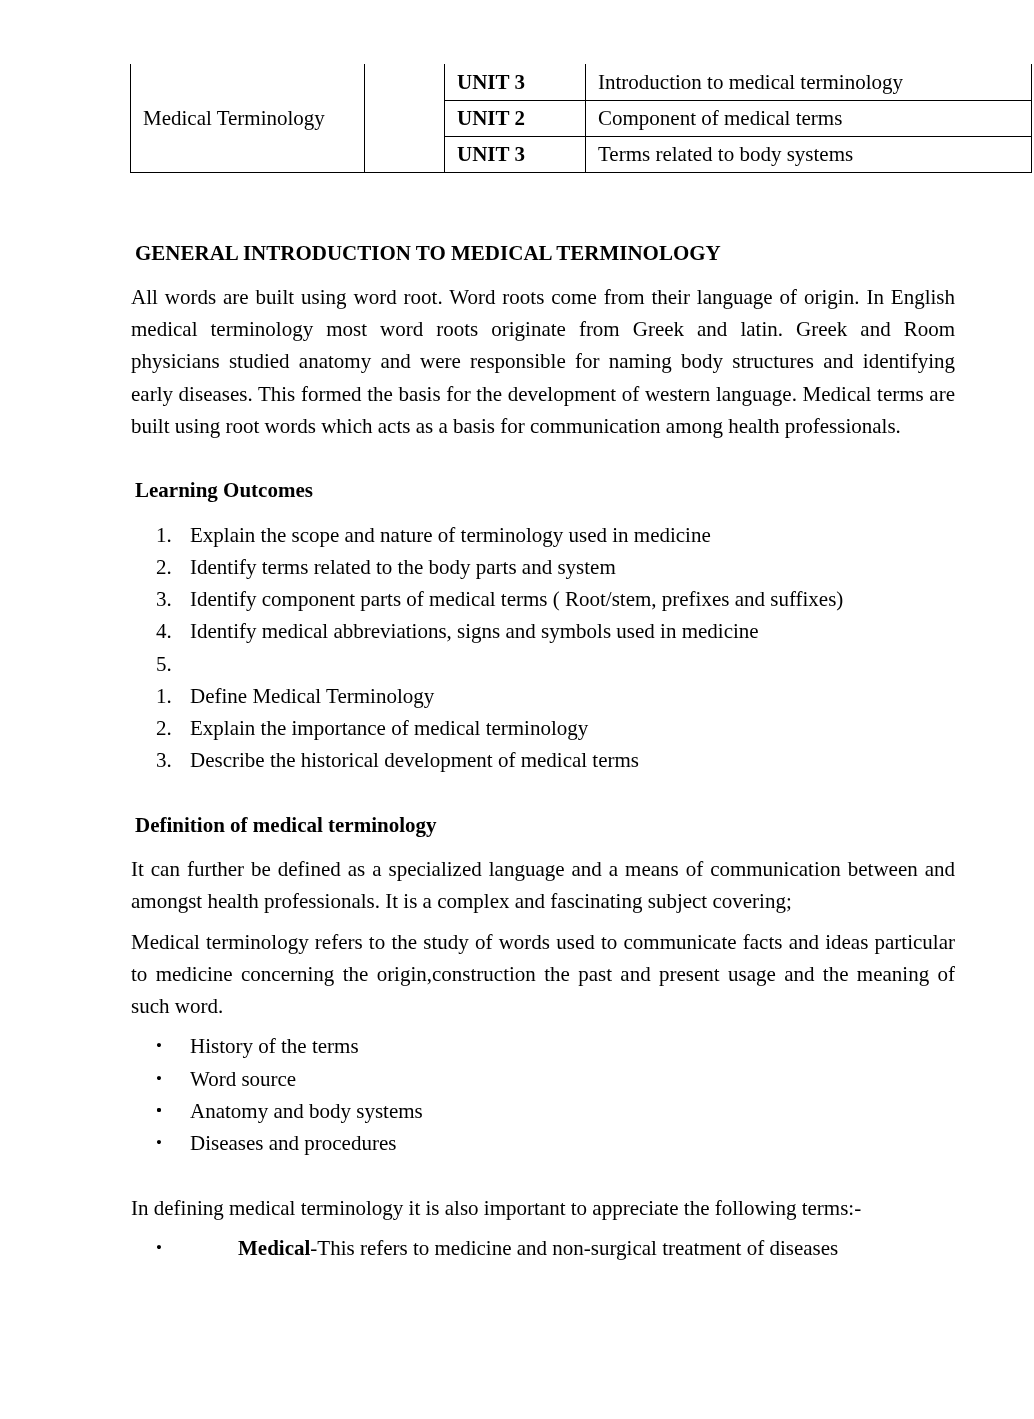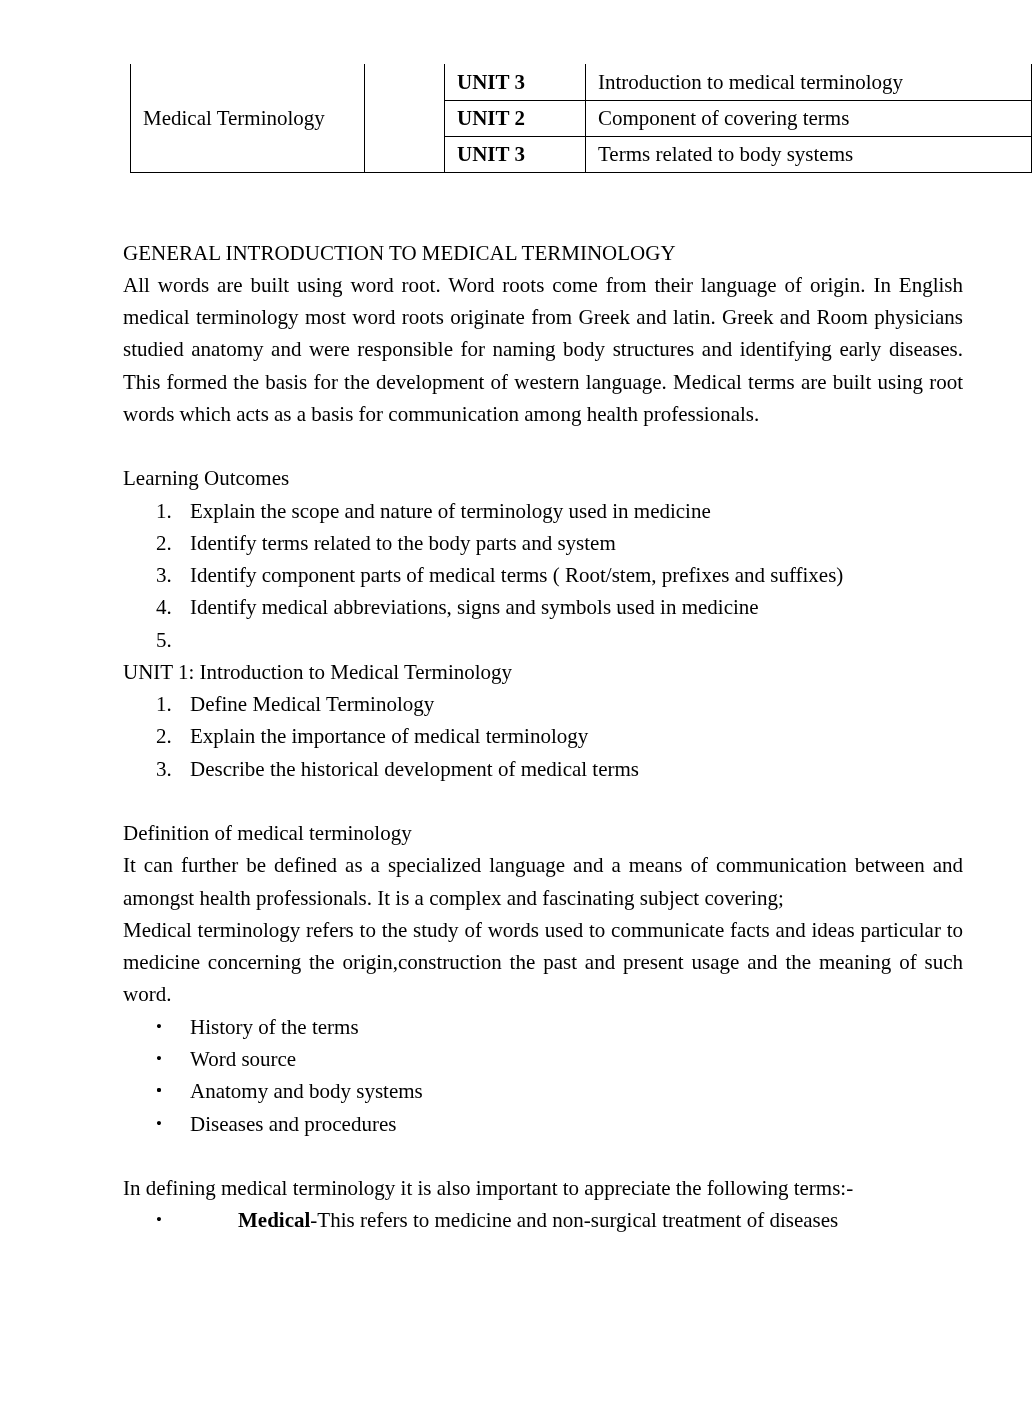--- a/index.html
+++ b/index.html
@@ -33,28 +33,28 @@
   }
   table.unit-table tr:first-child > td { border-top: none; }
   td.col-title  { width: 234px; }
   td.col-empty  { width: 80px;  }
   td.col-unit   { width: 141px; font-weight: bold; }
   td.col-desc   { width: 446px; }
 
   
   .content { margin: 0 71px 0 123px; }
   .heading {
-    font-weight: normal;
-    margin: 0;
+    font-weight: bold;
+    margin: 12px;
     font-size: 21px;
     line-height: 32.3px;
   }
   .first-heading { margin-top: 64px; }
   .section { margin-top: 32px; }
-  p { margin: 0; }
+  p { margin: 8px; }
   p.justify { text-align: justify; }
 
   ol.plain, ul.plain {
     margin: 0; padding: 0; list-style: none;
   }
   .plain li {
     position: relative;
     padding-left: 67px;
   }
   .plain li .marker {
@@ -75,21 +75,21 @@
         <tr>
       <td class="col-title" rowspan="3">
         <span>Medical Terminology</span>
       </td>
       <td class="col-empty" rowspan="3"></td>
       <td class="col-unit">UNIT 3</td>
       <td class="col-desc">Introduction to medical terminology</td>
     </tr>
     <tr>
       <td class="col-unit">UNIT 2</td>
-      <td class="col-desc">Component of covering terms</td>
+      <td class="col-desc">Component of medical terms</td>
     </tr>
     <tr>
       <td class="col-unit">UNIT 3</td>
       <td class="col-desc">Terms related to body systems</td>
     </tr>
   </tbody>
     </table>
 
   <div class="content">
 
@@ -101,21 +101,20 @@
       <ol class="plain">
         <li><span class="marker">1.</span><span>Explain the scope and nature of terminology used in medicine</span></li>
         <li><span class="marker">2.</span><span>Identify terms related to the body parts and system</span></li>
         <li><span class="marker">3.</span><span>Identify component parts of medical terms ( Root/stem, prefixes and suffixes)</span></li>
         <li><span class="marker">4.</span><span>Identify medical abbreviations, signs and symbols used in medicine</span></li>
         <li><span class="marker">5.</span></li>
       </ol>
     </div>
 
     <div class="section">
-      <div class="heading">UNIT 1: Introduction to Medical Terminology</div>
       <ol class="plain">
         <li><span class="marker">1.</span><span>Define Medical Terminology</span></li>
         <li><span class="marker">2.</span><span>Explain the importance of medical terminology</span></li>
         <li><span class="marker">3.</span><span>Describe the historical development of medical terms</span></li>
       </ol>
     </div>
 
     <div class="section">
       <div class="heading">Definition of medical terminology</div>
       <p class="justify">It can further be defined as a specialized language and a means of communication between and amongst health professionals. It is a complex and fascinating subject covering;</p>

